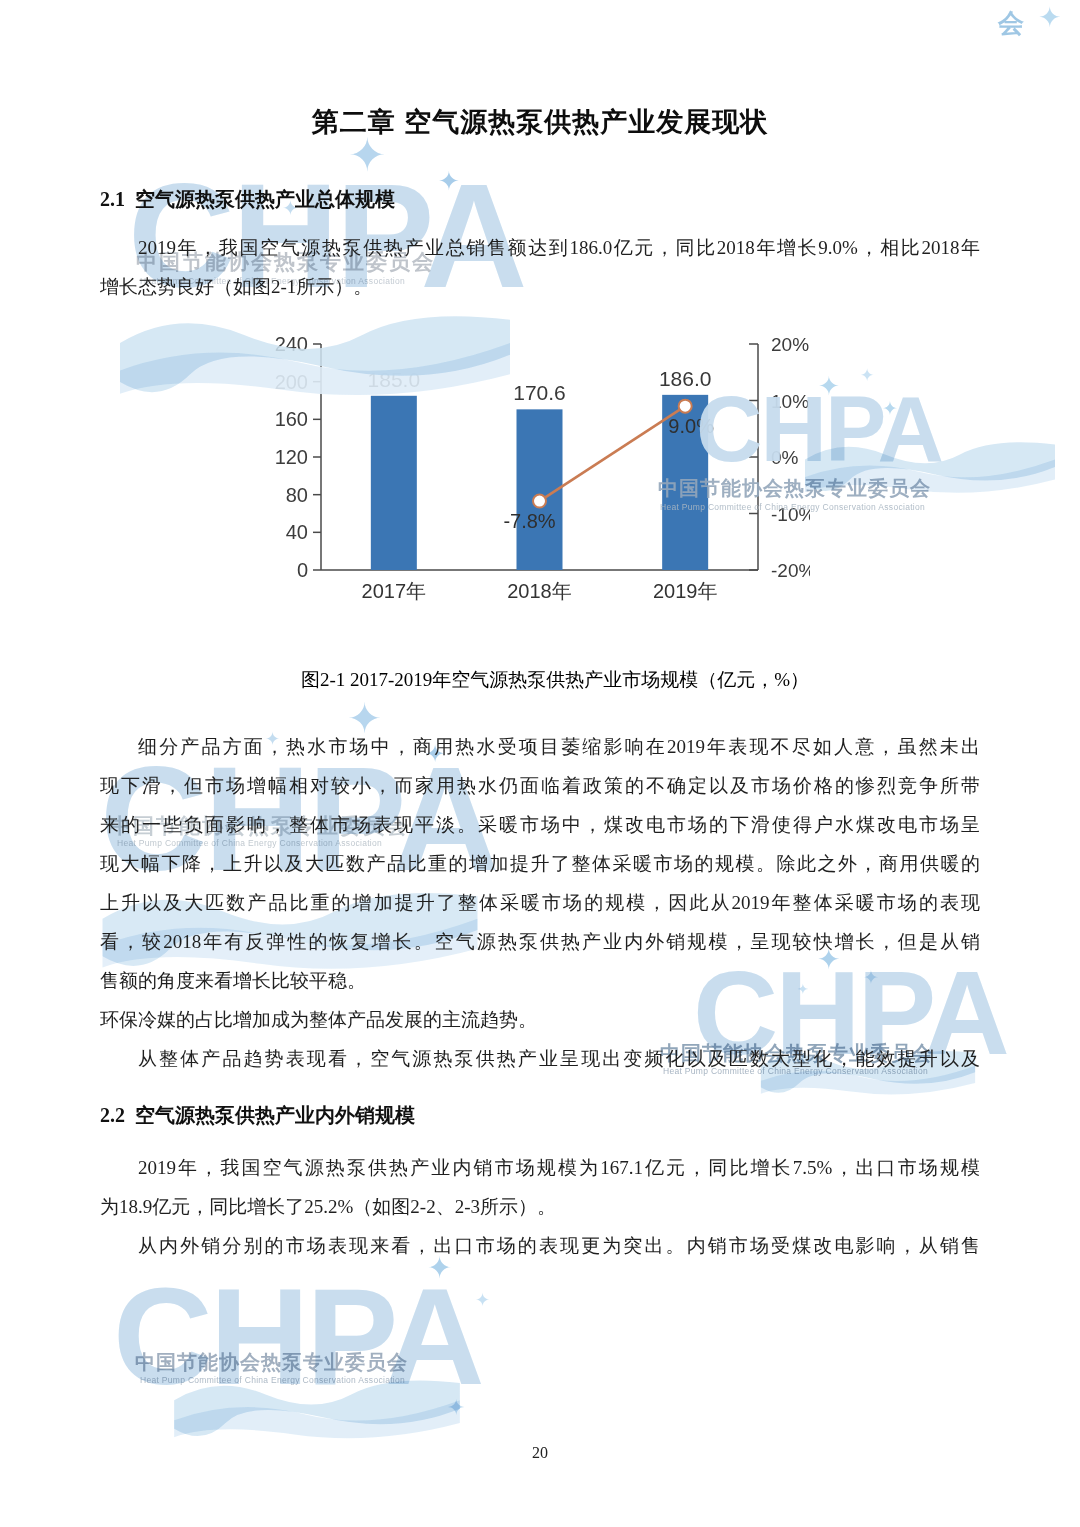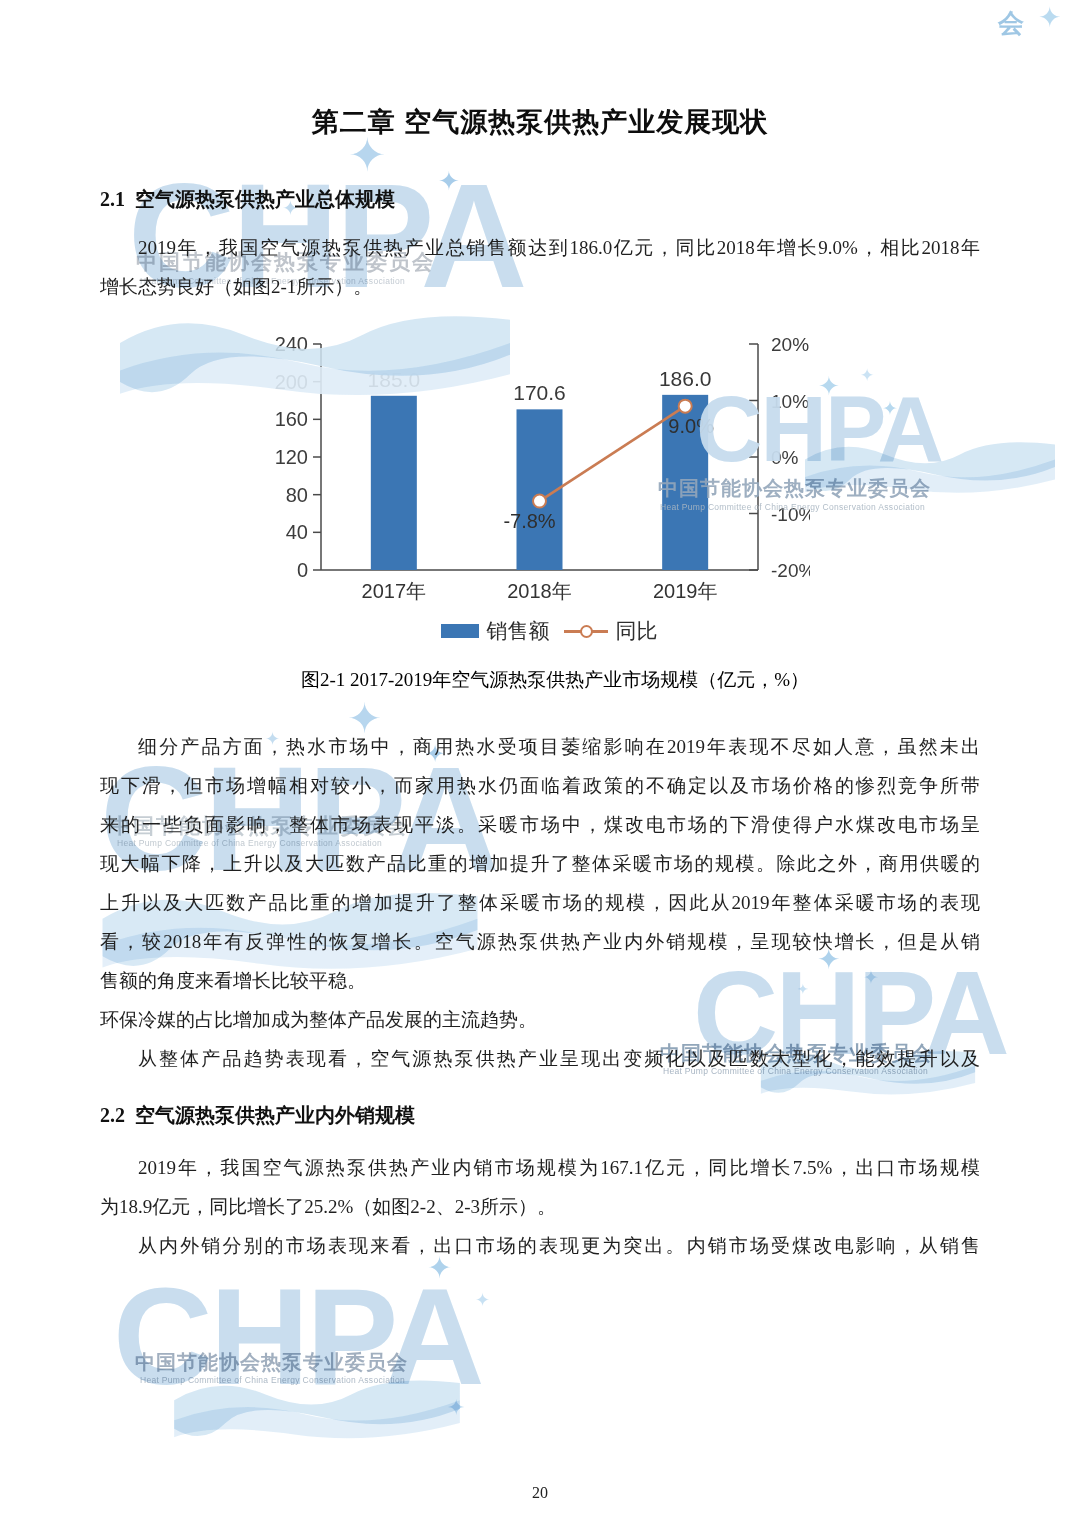--- a/index.html
+++ b/index.html
@@ -14,21 +14,21 @@
        font-size:20px;}
   .h2 .hnum{font-family:"Liberation Serif",serif;margin-right:10px;}
   .para{position:absolute;z-index:10;left:100px;width:880px;
        font-size:19px;line-height:39px;color:#1f1f1f;}
   .bline{height:39px;white-space:nowrap;}
   .bline.fill{white-space:normal;text-align:justify;text-align-last:justify;}
   .bline.indent{text-indent:38px;}
   .caption{position:absolute;z-index:10;left:0;top:667px;width:1080px;
        text-align:center;font-size:19px;color:#000000;padding-left:30px;box-sizing:border-box;}
   .pageno{position:absolute;z-index:10;left:0;top:1444px;width:1080px;text-align:center;
-       font-size:16px;color:#222;margin-top:40px;}
+       font-size:16px;color:#222;}
 
   
   #chart{position:absolute;z-index:1;left:270px;top:330px;width:540px;height:285px;}
   .legend{position:absolute;z-index:10;left:270px;top:617px;width:540px;height:28px;
        display:flex;align-items:center;justify-content:center;gap:14px;padding-left:18px;box-sizing:border-box;
        font-family:"Liberation Sans",sans-serif;font-size:21px;color:#2e2e2e;}
   .legend-item{display:flex;align-items:center;gap:8px;}
   .legend-swatch{width:38px;height:14px;}
   .legend-line{position:relative;width:44px;height:3px;}
   .legend-line .dot{position:absolute;left:16px;top:-5px;width:9px;height:9px;border-radius:50%;
@@ -168,32 +168,20 @@
         <text x="123.83333333333333" y="268" text-anchor="middle" font-size="20" fill="#333" font-family="Liberation Sans, sans-serif">2017年</text>
         <text x="269.5" y="268" text-anchor="middle" font-size="20" fill="#333" font-family="Liberation Sans, sans-serif">2018年</text>
         <text x="415.16666666666663" y="268" text-anchor="middle" font-size="20" fill="#333" font-family="Liberation Sans, sans-serif">2019年</text>
         <polyline points="269.5,171.07000000000002 415.16666666666663,76.15" fill="none" stroke="#ca7c53" stroke-width="2.6"></polyline>
         <circle cx="269.5" cy="171.07000000000002" r="6.5" fill="#fff" stroke="#ca7c53" stroke-width="2"></circle>
         <text x="259.5" y="198.07000000000002" text-anchor="middle" font-size="20" fill="#2f2f2f" font-family="Liberation Sans, sans-serif">-7.8%</text>
         <circle cx="415.16666666666663" cy="76.15" r="6.5" fill="#fff" stroke="#ca7c53" stroke-width="2"></circle>
         <text x="421.16666666666663" y="103.15" text-anchor="middle" font-size="20" fill="#2f2f2f" font-family="Liberation Sans, sans-serif">9.0%</text>
       </svg></div>
 
-  <div class="legend">
-    <div class="legend-item">
-      <span class="legend-swatch" style="background: rgb(59, 118, 180);"></span>
-      <span>销售额</span>
-    </div>
-    <div class="legend-item">
-      <span class="legend-line" style="background: rgb(202, 124, 83);">
-          <span class="dot" style="border-color: rgb(202, 124, 83);"></span>
-        </span>
-      <span>同比</span>
-    </div>
-  </div>
 
   <div class="caption">图2-1 2017-2019年空气源热泵供热产业市场规模（亿元，%）</div>
 
   <div class="para" style="top:727px;">
       <div class="bline indent fill">细分产品方面，热水市场中，商用热水受项目萎缩影响在2019年表现不尽如人意，虽然未出</div>
       <div class="bline fill">现下滑，但市场增幅相对较小，而家用热水仍面临着政策的不确定以及市场价格的惨烈竞争所带</div>
       <div class="bline fill">来的一些负面影响，整体市场表现平淡。采暖市场中，煤改电市场的下滑使得户水煤改电市场呈</div>
       <div class="bline fill">现大幅下降，上升以及大匹数产品比重的增加提升了整体采暖市场的规模。除此之外，商用供暖的</div>
       <div class="bline fill">上升以及大匹数产品比重的增加提升了整体采暖市场的规模，因此从2019年整体采暖市场的表现</div>
       <div class="bline fill">看，较2018年有反弹性的恢复增长。空气源热泵供热产业内外销规模，呈现较快增长，但是从销</div>

